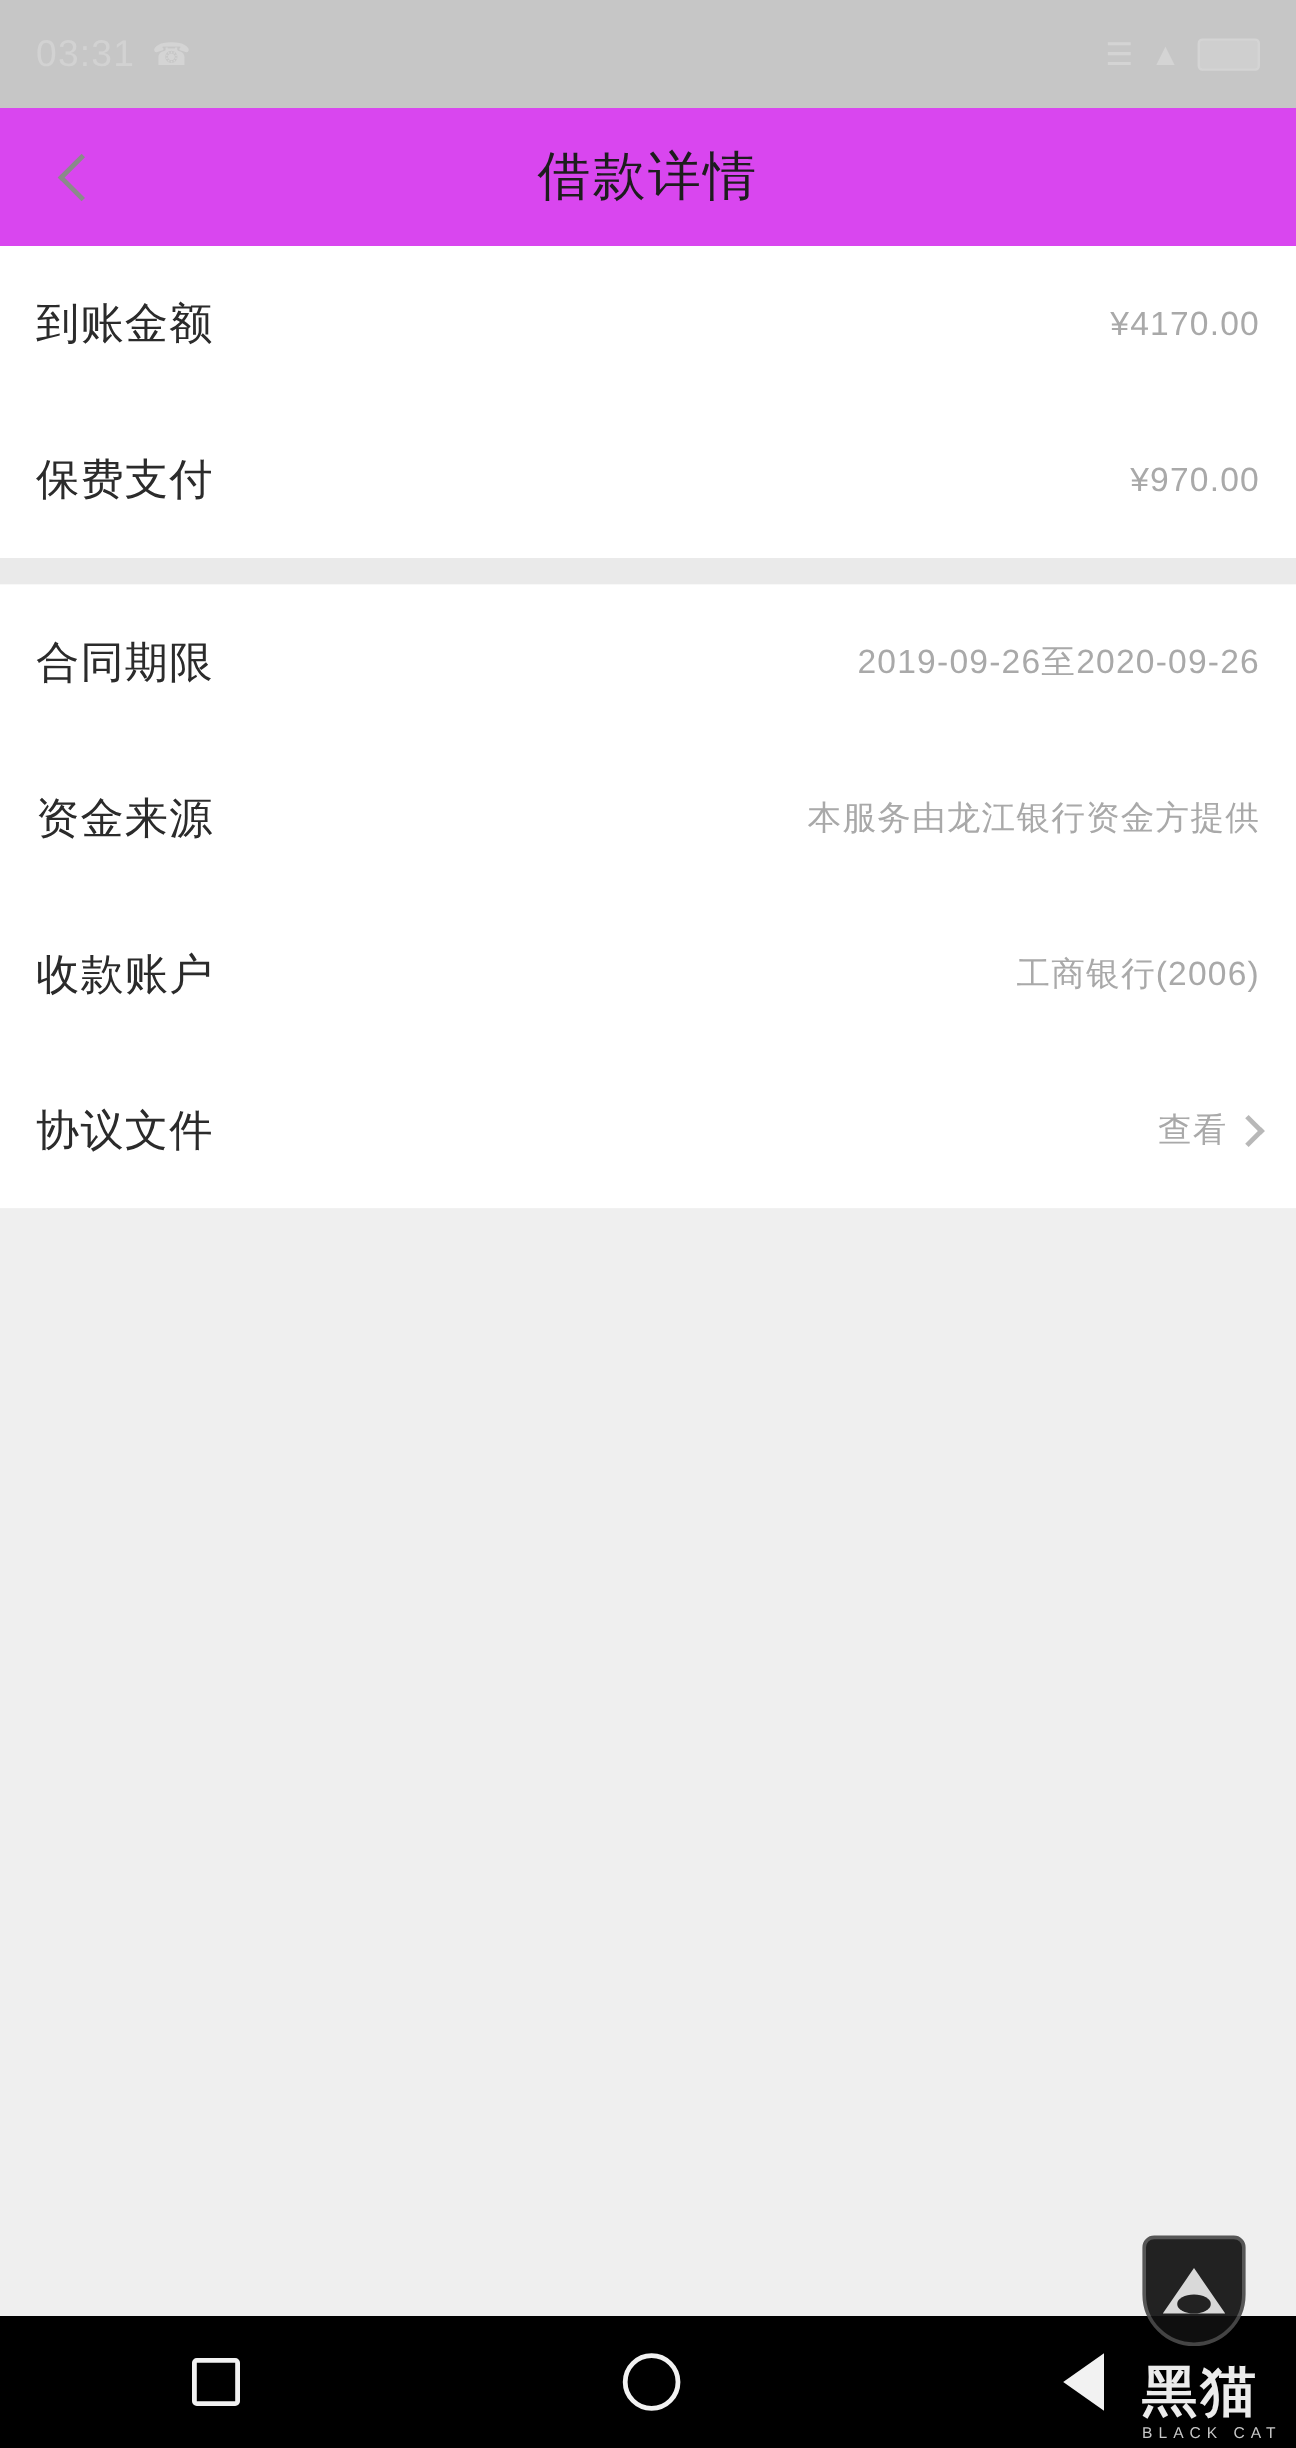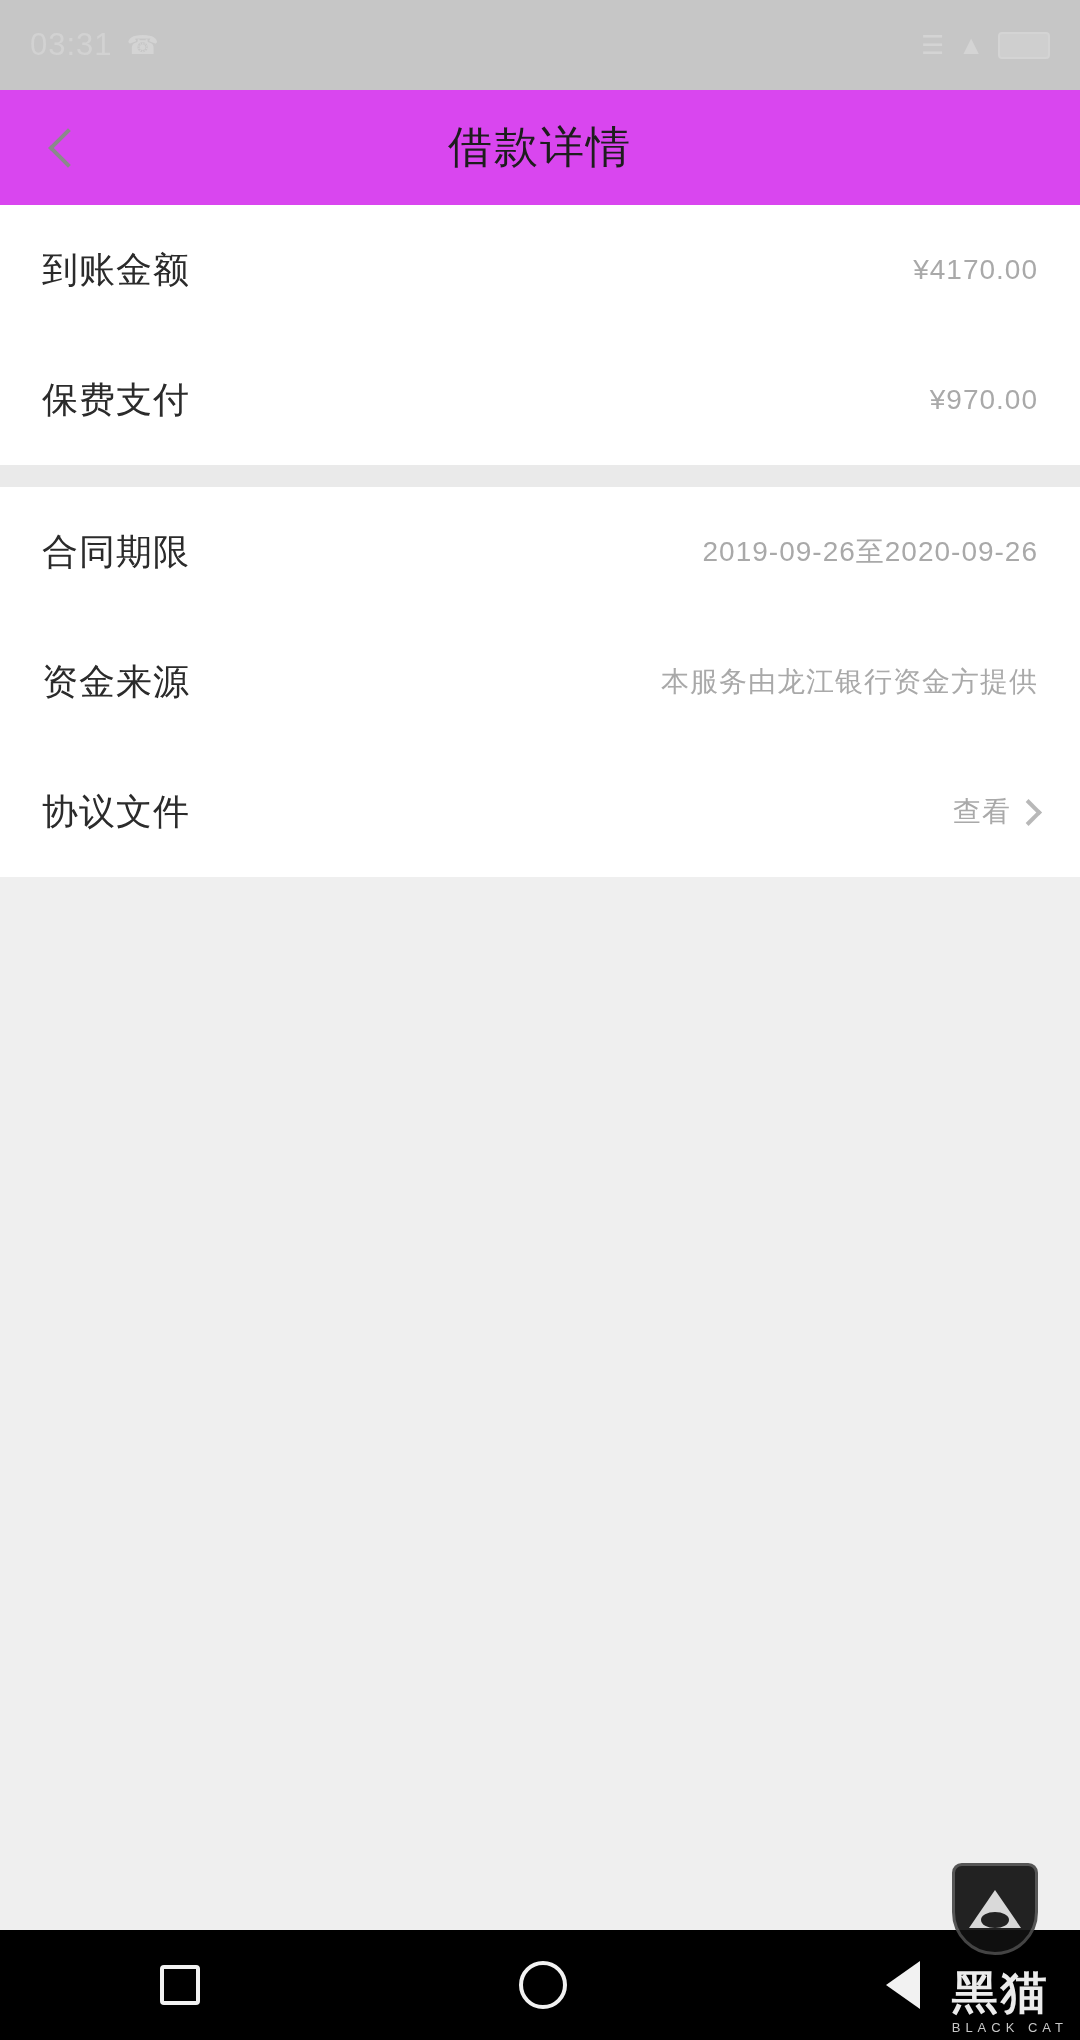--- a/index.html
+++ b/index.html
@@ -69,21 +69,21 @@
     text-align:center;
     font-size:44px;
     color:#1d1d1d;
     letter-spacing:2px;
   }
 
   
   .content{ background:#efefef; }
   .card{
     background:#ffffff;
-    padding:0 42px;
+    padding:0 30px;
   }
 
   .row{
     height:130px;
     display:flex;
     align-items:center;
     justify-content:space-between;
   }
   .row-label{
     font-size:36px;
@@ -231,20 +231,24 @@
   <div class="gap"></div>
 
   <div class="card">
     <div class="row">
       <span class="row-label">合同期限</span>
       <span class="row-value">2019-09-26至2020-09-26</span>
     </div>
     <div class="row">
       <span class="row-label">资金来源</span>
       <span class="row-value">本服务由龙江银行资金方提供</span>
+    </div>
+    <div class="row">
+      <span class="row-label">收款账户</span>
+      <span class="row-value">工商银行(2006)</span>
     </div>
     <div class="row">
       <span class="row-label">协议文件</span>
       <span class="row-right">
         <span class="row-value">查看</span>
         <span class="chev-right"></span>
       </span>
     </div>
   </div>
 

